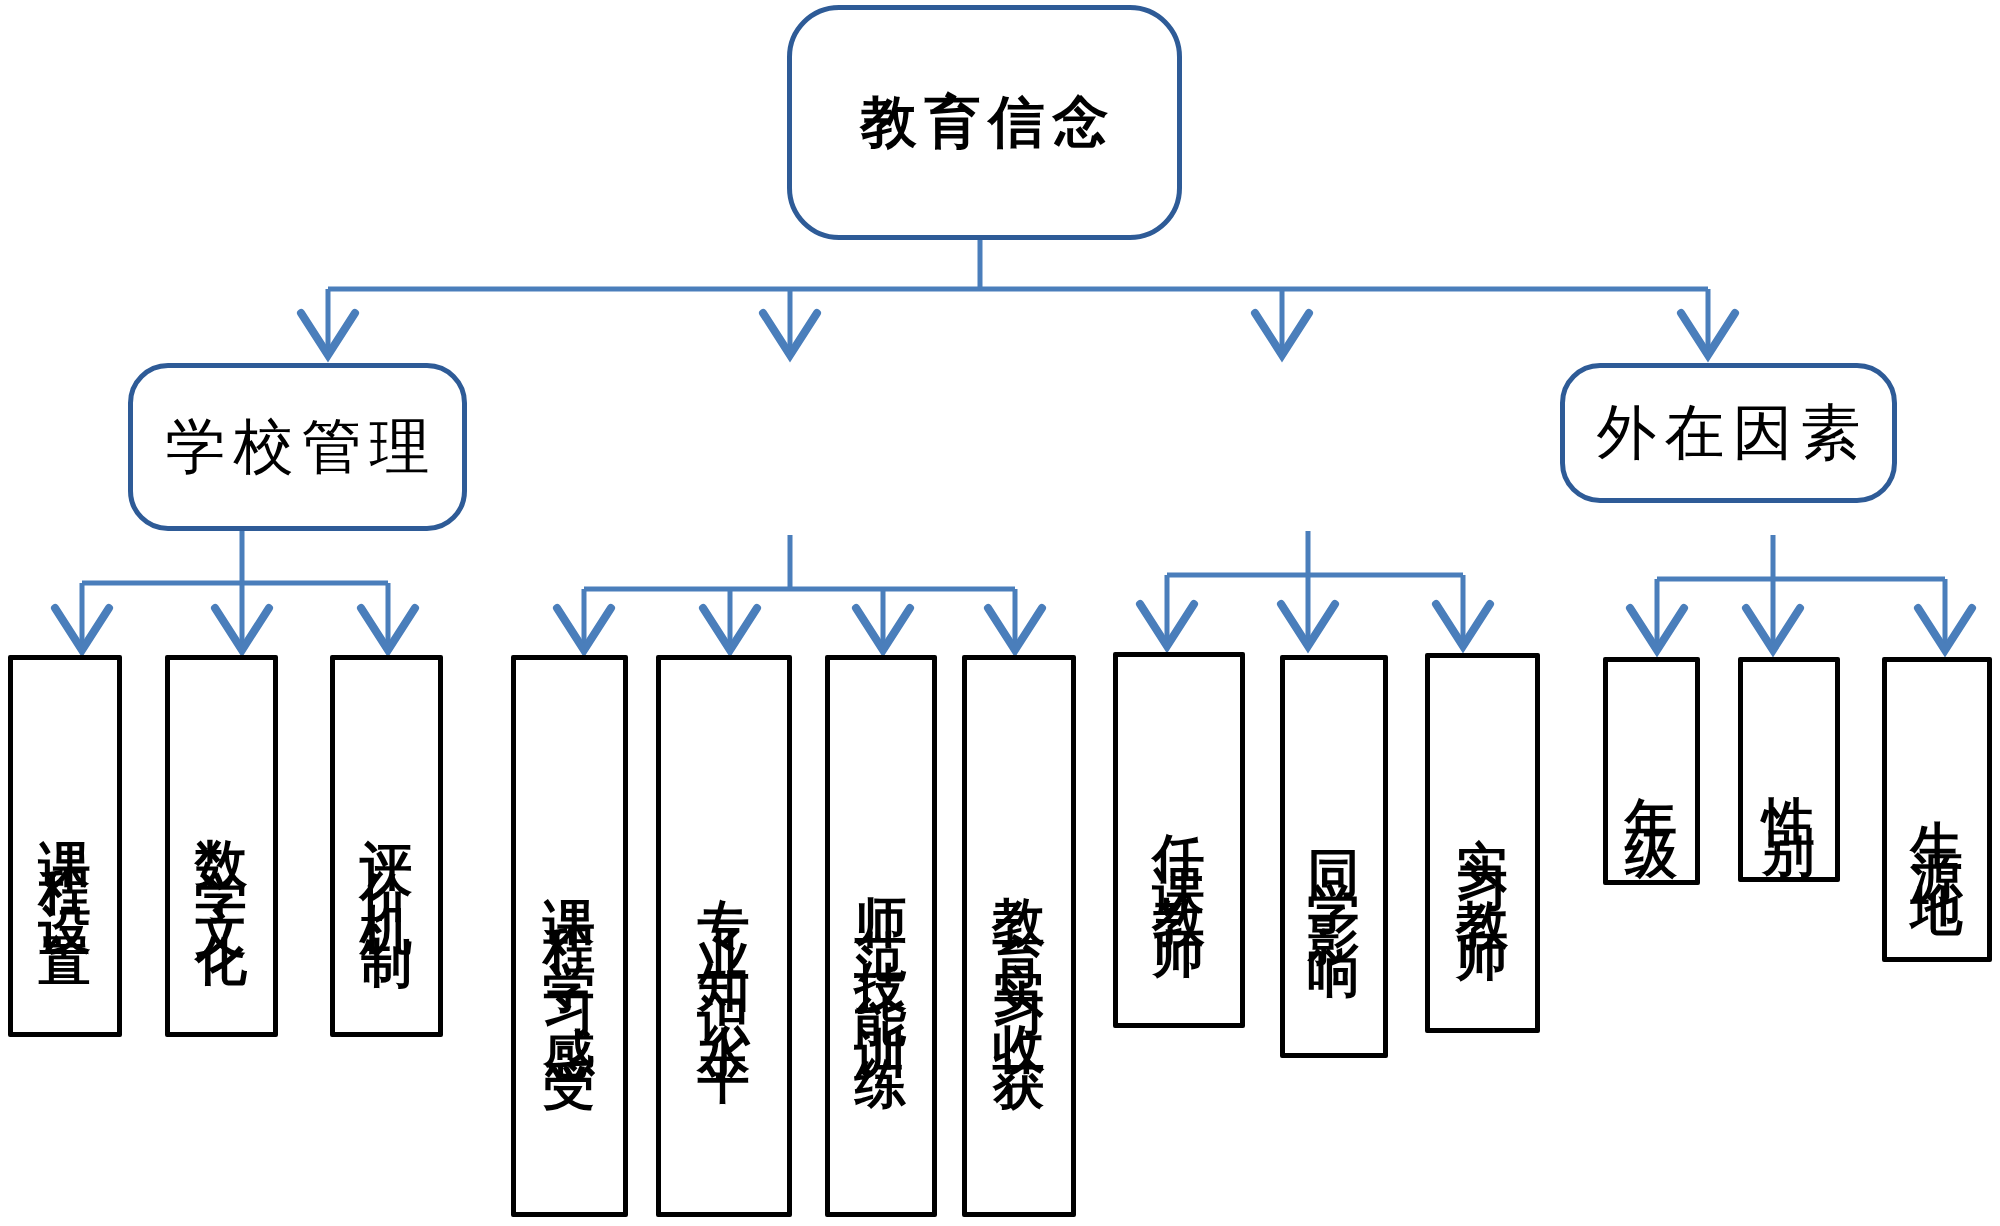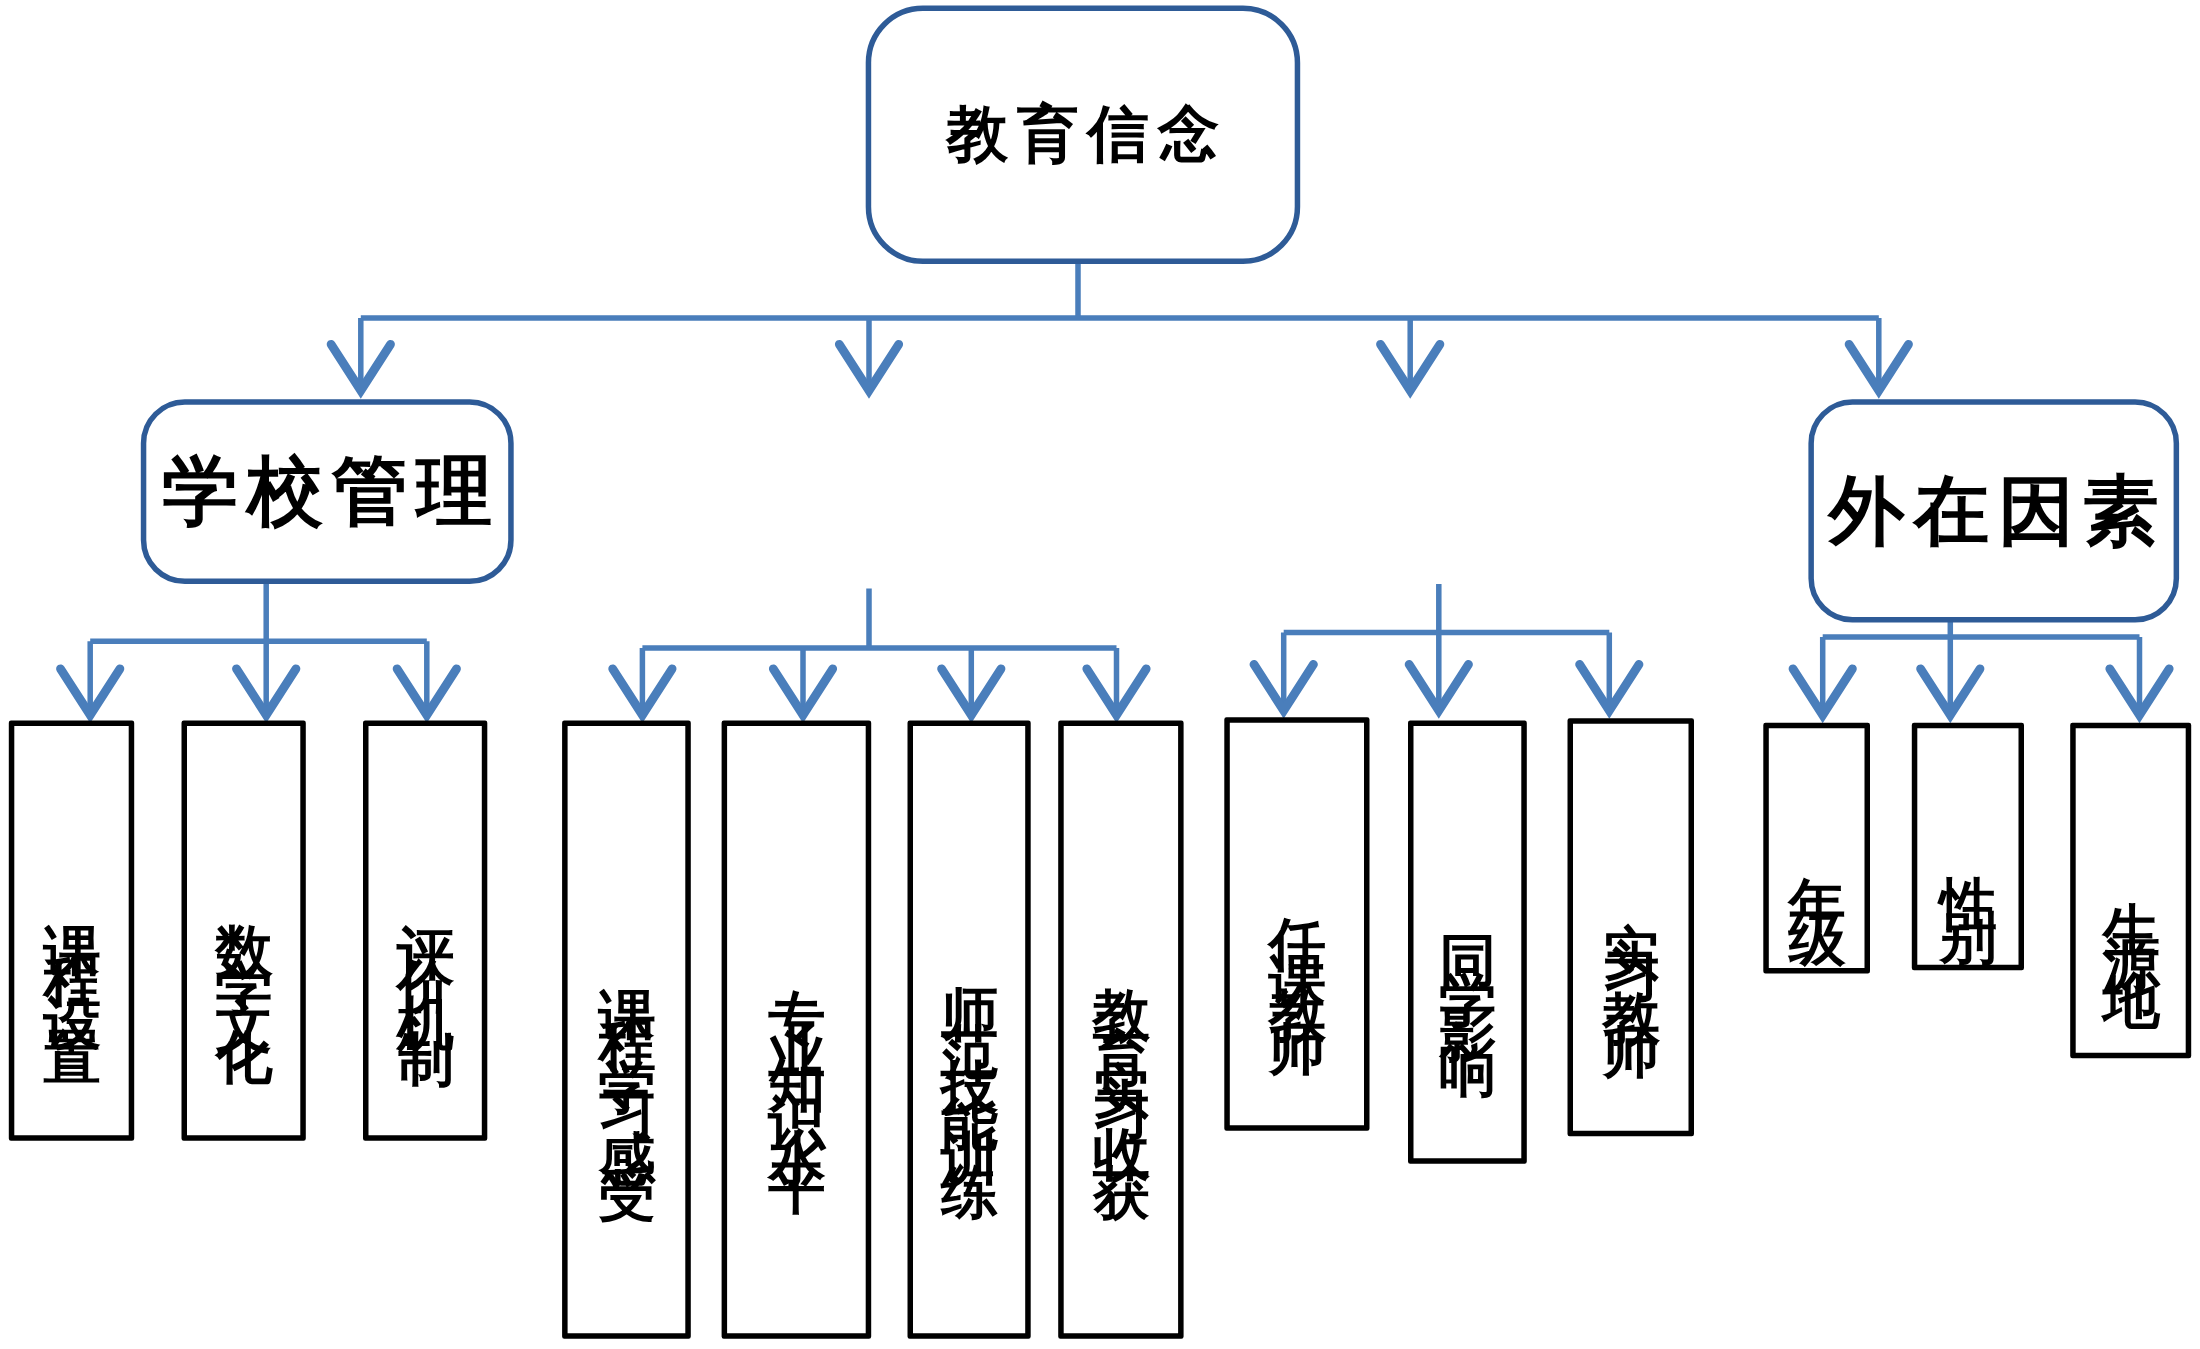--- a/index.html
+++ b/index.html
@@ -23,21 +23,21 @@
     border-radius:40px;
   }
   .root{
     border-radius:52px;
     flex-direction:column;
     row-gap:34px;
     font-size:56px;font-weight:600;letter-spacing:8px;
     text-indent:8px;
   }
   .branch{
-    font-size:69px;font-weight:700;letter-spacing:8px;
+    font-size:60px;font-weight:400;letter-spacing:8px;
     text-indent:8px;
   }
   .leaf{
     border:5px solid #000000;
     border-radius:2px;
   }
   .leaf span{
     writing-mode:vertical-rl;
     text-orientation:upright;
     font-size:52px;font-weight:600;
@@ -89,21 +89,21 @@
       <path stroke-width="8" stroke-linecap="round" d="M1746 608 L1773 650 L1800 608"></path>
       <path stroke-width="8" stroke-linecap="round" d="M1918 608 L1945 650 L1972 608"></path>
     </g>
   </svg>
 
   <div class="node rounded root" style="left:787px;top:5px;width:395px;height:235px;">
     <span>教育信念</span>
   </div>
 
   <div class="node rounded branch" style="left:128px;top:363px;width:339px;height:168px;">学校管理</div>
-  <div class="node rounded branch" style="left:1644px;top:363px;width:337px;height:203px;">外在因素</div>
+  <div class="node rounded branch" style="left:1560px;top:363px;width:337px;height:140px;">外在因素</div>
 
   <div class="node leaf" style="left:8px;top:655px;width:114px;height:382px;">
     <span>课程设置</span>
   </div>
   <div class="node leaf" style="left:165px;top:655px;width:113px;height:382px;">
     <span>数学文化</span>
   </div>
   <div class="node leaf" style="left:330px;top:655px;width:113px;height:382px;">
     <span>评价机制</span>
   </div>

